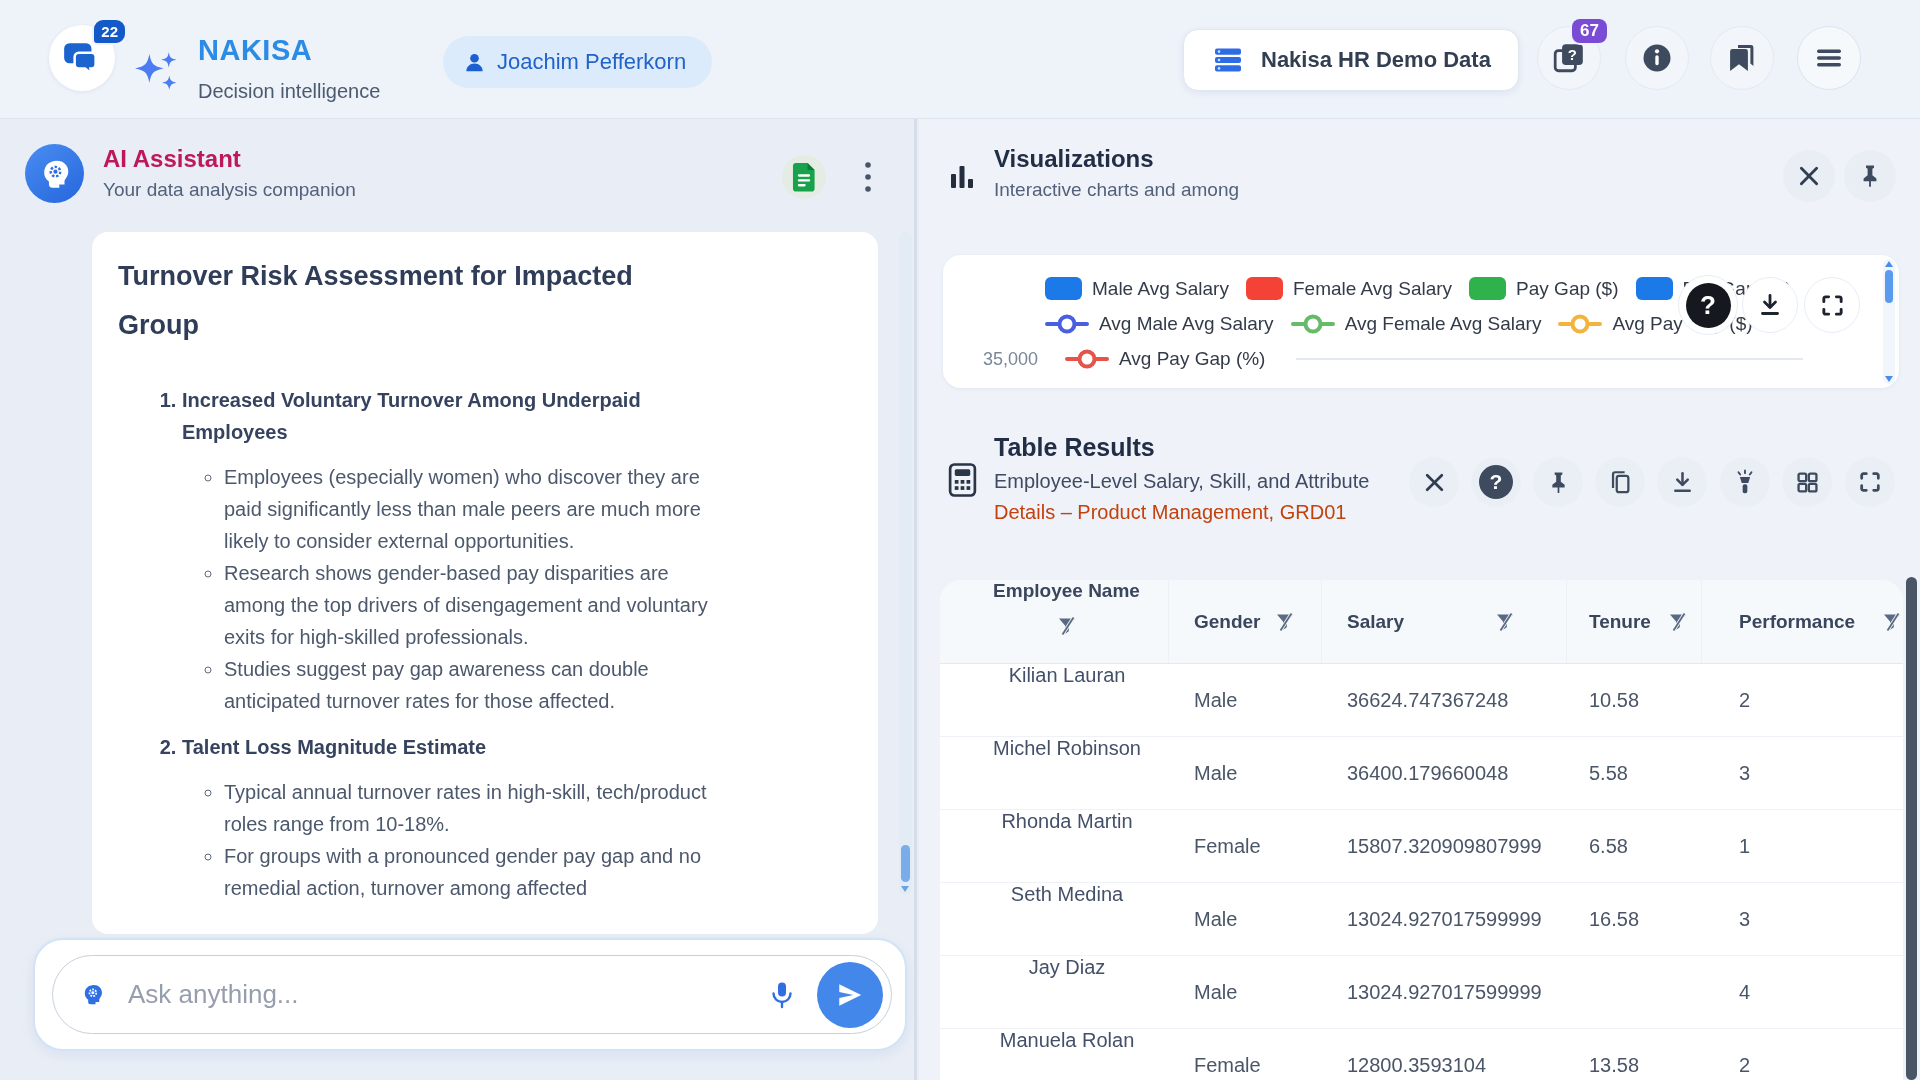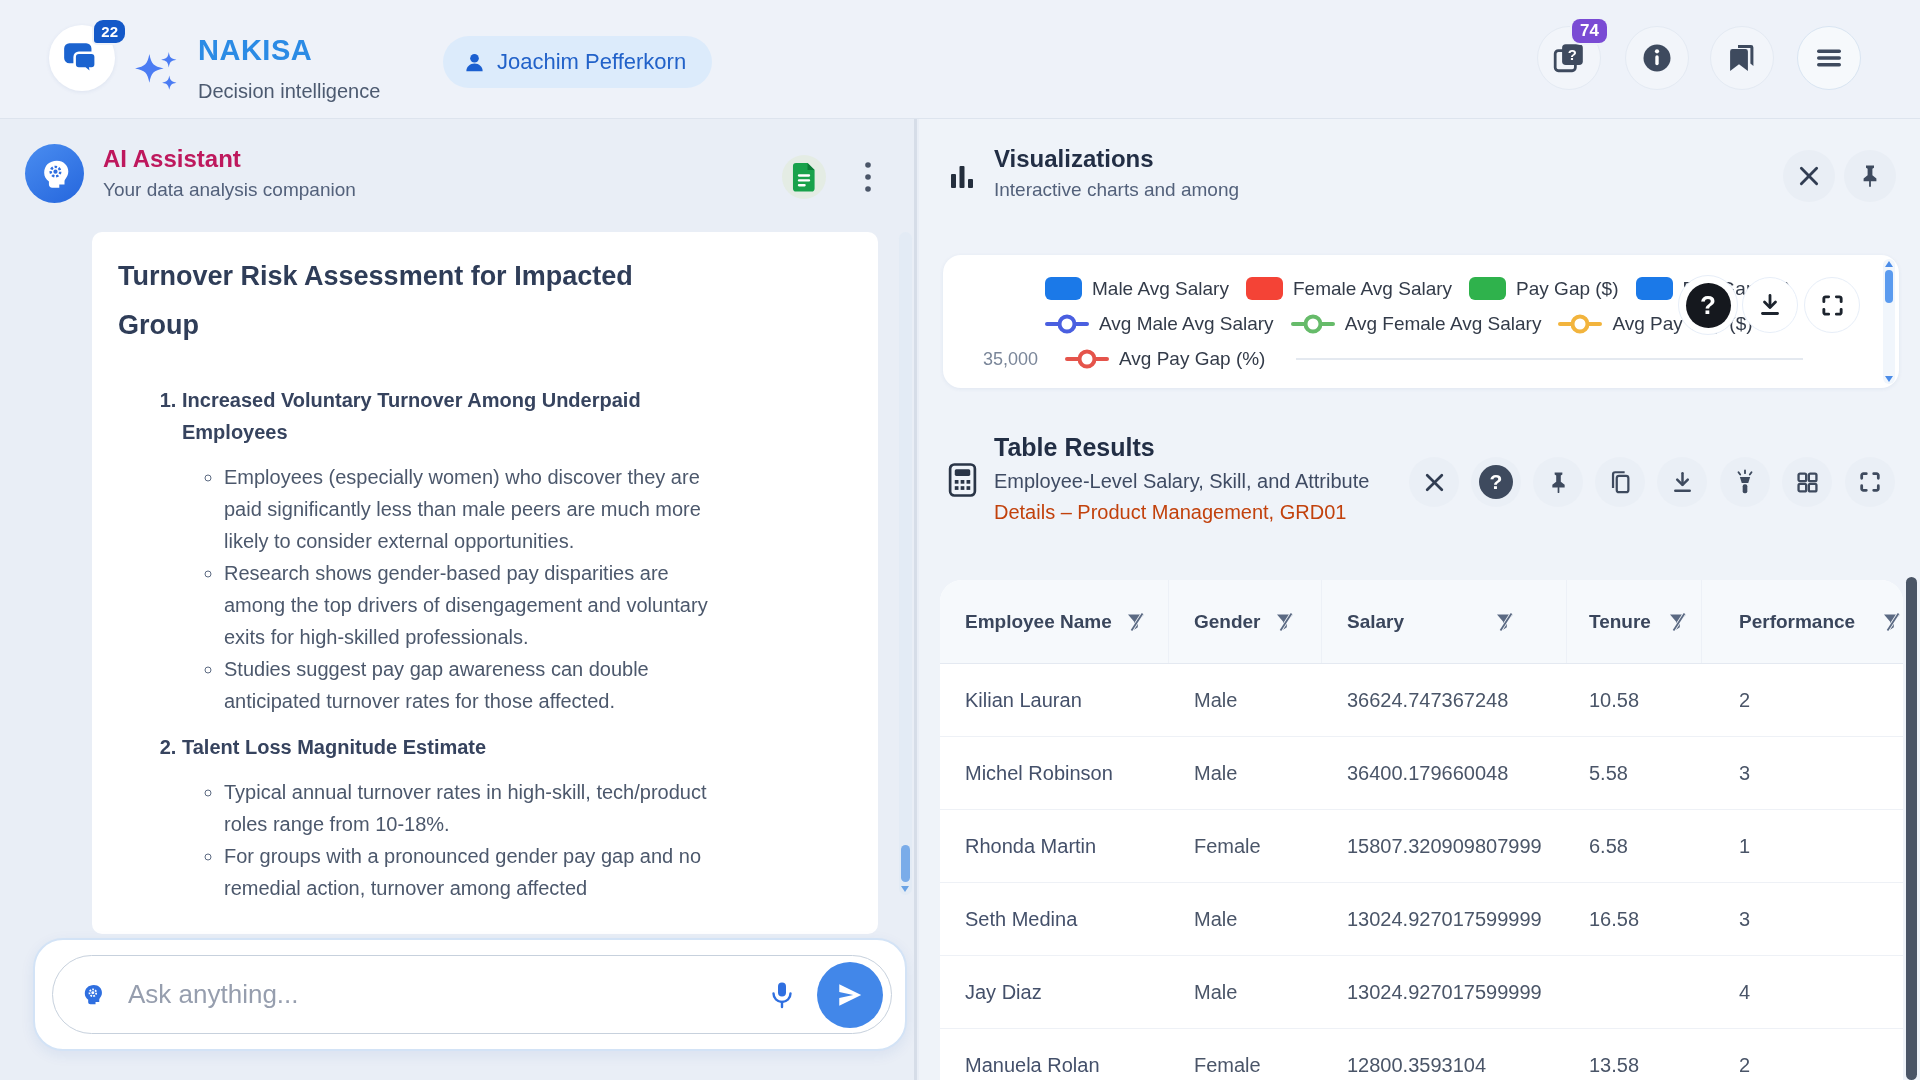--- a/index.html
+++ b/index.html
@@ -20,21 +20,21 @@
   .badge85 { position:absolute; top:-8px; right:-7px; background:#7a4bd4; color:#fff; font-size:17px; font-weight:bold; padding:2px 8px; border-radius:8px; box-shadow:0 0 0 2px #eef2f9; }
 
   
   .left-panel { position:absolute; left:0; top:119px; width:915px; height:961px; background:#e9eef6; }
   .ai-avatar { position:absolute; left:25px; top:25px; width:59px; height:59px; border-radius:50%; background:linear-gradient(145deg,#4a8df0,#2566dd); display:flex; align-items:center; justify-content:center; }
   .ai-title { position:absolute; left:103px; top:26px; font-size:24px; font-weight:700; color:#be185d; }
   .ai-sub { position:absolute; left:103px; top:60px; font-size:19px; color:#53617b; }
   .doc-btn { position:absolute; left:782px; top:36px; width:44px; height:44px; border:none; background:#e4ece4; border-radius:50%; display:flex; align-items:center; justify-content:center; cursor:pointer; }
   .kebab-btn { position:absolute; left:848px; top:38px; width:40px; height:40px; border:none; background:transparent; display:flex; align-items:center; justify-content:center; cursor:pointer; }
 
-  .content-card { position:absolute; left:92px; top:113px; width:786px; height:702px; background:#fff; border-radius:10px; padding:20px 26px; overflow:hidden; }
+  .content-card { position:absolute; left:92px; top:113px; width:786px; height:702px; background:#fff; border-radius:16px; padding:20px 26px; overflow:hidden; }
   .content-card h2 { font-size:27px; line-height:49px; font-weight:700; color:#2f3d58; max-width:590px; }
   .content-card ol { margin:34px 0 0 0; padding-left:64px; }
   .content-card ol > li { font-size:20px; line-height:32px; color:#36435e; margin-bottom:14px; }
   .content-card ol > li::marker { font-weight:700; color:#36435e; }
   .content-card ol strong { font-weight:700; color:#36435e; display:inline-block; max-width:505px; vertical-align:top; }
   .content-card ul { list-style:circle; margin:13px 0 2px 0; padding-left:42px; }
   .content-card ul li { font-size:20px; line-height:32px; color:#4c586c; max-width:500px; font-weight:400; margin:0; }
   .content-card ul li::marker { color:#5c6a82; }
 
   .left-scroll { position:absolute; left:899px; top:113px; width:13px; height:663px; background:#e3ebf5; border-radius:7px; }
@@ -88,21 +88,21 @@
   .tr-sub1 { position:absolute; left:75px; top:351px; font-size:20px; color:#3f4b63; }
   .tr-sub2 { position:absolute; left:75px; top:382px; font-size:20px; color:#c2410c; }
   .tr-action { position:absolute; top:338px; width:50px; height:50px; border:none; border-radius:50%; background:#eaeff6; display:flex; align-items:center; justify-content:center; cursor:pointer; }
 
   .table-card { position:absolute; left:21px; top:461px; width:963px; height:500px; background:#fff; border-radius:22px 22px 0 0; overflow:hidden; }
   .thead { display:flex; height:84px; background:#f6f9fc; border-bottom:1px solid #e4e9f1; }
   .th { display:flex; align-items:center; gap:13px; font-size:19px; font-weight:600; color:#3a465c; border-right:1px solid #edf1f7; position:relative; }
   .th:last-child { border-right:none; }
   .th .fbtn { border:none; background:transparent; cursor:pointer; display:flex; padding:0; }
   .th.c3 .fbtn { position:absolute; right:50px; }
-  .c1 { width:229px; padding-left:25px; }
+  .c1 { width:229px; padding-left:25px;flex-direction:column; }
   .c2 { width:153px; padding-left:25px; }
   .c3 { width:245px; padding-left:25px; }
   .c4 { width:135px; padding-left:22px;gap:16px; }
   .c5 { width:201px; padding-left:37px;gap:26px; }
   .trow { display:flex; height:73px; border-bottom:1px solid #eef1f6; align-items:center; font-size:20px; color:#4a5568; }
   .trow .c1 { color:#44506a; }
   .trow > div { display:flex; align-items:center; height:100%; }
   .dark-scroll { position:absolute; left:987px; top:458px; width:11px; height:503px; background:#4a5566; border-radius:6px; }
 </style>
 </head>
@@ -133,30 +133,43 @@
     <button class="user-pill">
       <span style="display:flex">
         <svg width="23" height="23" viewBox="0 0 24 24" fill="#1b5fd0">
             <circle cx="12" cy="7.5" r="4.5"></circle>
             <path d="M3.5 21c0-4.7 3.8-8 8.5-8s8.5 3.3 8.5 8z"></path>
           </svg>
       </span>
       <span>Joachim Pefferkorn</span>
     </button>
 
+    <button class="data-btn">
+      <span style="display:flex">
+        <svg width="34" height="34" viewBox="0 0 34 34" fill="#2e6ce6">
+          <rect x="4" y="5.5" width="26" height="6.2" rx="2"></rect>
+            <rect x="4" y="13.9" width="26" height="6.2" rx="2"></rect>
+            <rect x="4" y="22.3" width="26" height="6.2" rx="2"></rect>
+          <circle cx="8" cy="8.6" r="1.3" fill="#cfe0ff"></circle>
+            <circle cx="8" cy="17" r="1.3" fill="#cfe0ff"></circle>
+            <circle cx="8" cy="25.4" r="1.3" fill="#cfe0ff"></circle>
+        </svg>
+      </span>
+      <span>Nakisa HR Demo Data</span>
+    </button>
 
     <button class="circle-btn" style="left:1537px">
       <span style="display:flex">
         <svg width="34" height="34" viewBox="0 0 32 32">
           <rect x="3" y="9" width="19" height="19" rx="3" fill="none" stroke="#3e4a5e" stroke-width="2.6"></rect>
           <rect x="9.5" y="3" width="19.5" height="19.5" rx="3.5" fill="#3e4a5e"></rect>
           <text x="19.2" y="18.3" font-size="14" font-weight="bold" fill="#fff" text-anchor="middle">?</text>
         </svg>
       </span>
-      <span class="badge85">74</span>
+      <span class="badge85">67</span>
     </button>
     <button class="circle-btn" style="left:1625px">
       <span style="display:flex">
         <svg width="34" height="34" viewBox="0 0 34 34">
             <circle cx="17" cy="17" r="13.5" fill="#3e4a5e"></circle>
             <rect x="15.3" y="14.2" width="3.4" height="10" rx="1.7" fill="#fff"></rect>
             <circle cx="17" cy="10.3" r="2.1" fill="#fff"></circle>
           </svg>
       </span>
     </button>

